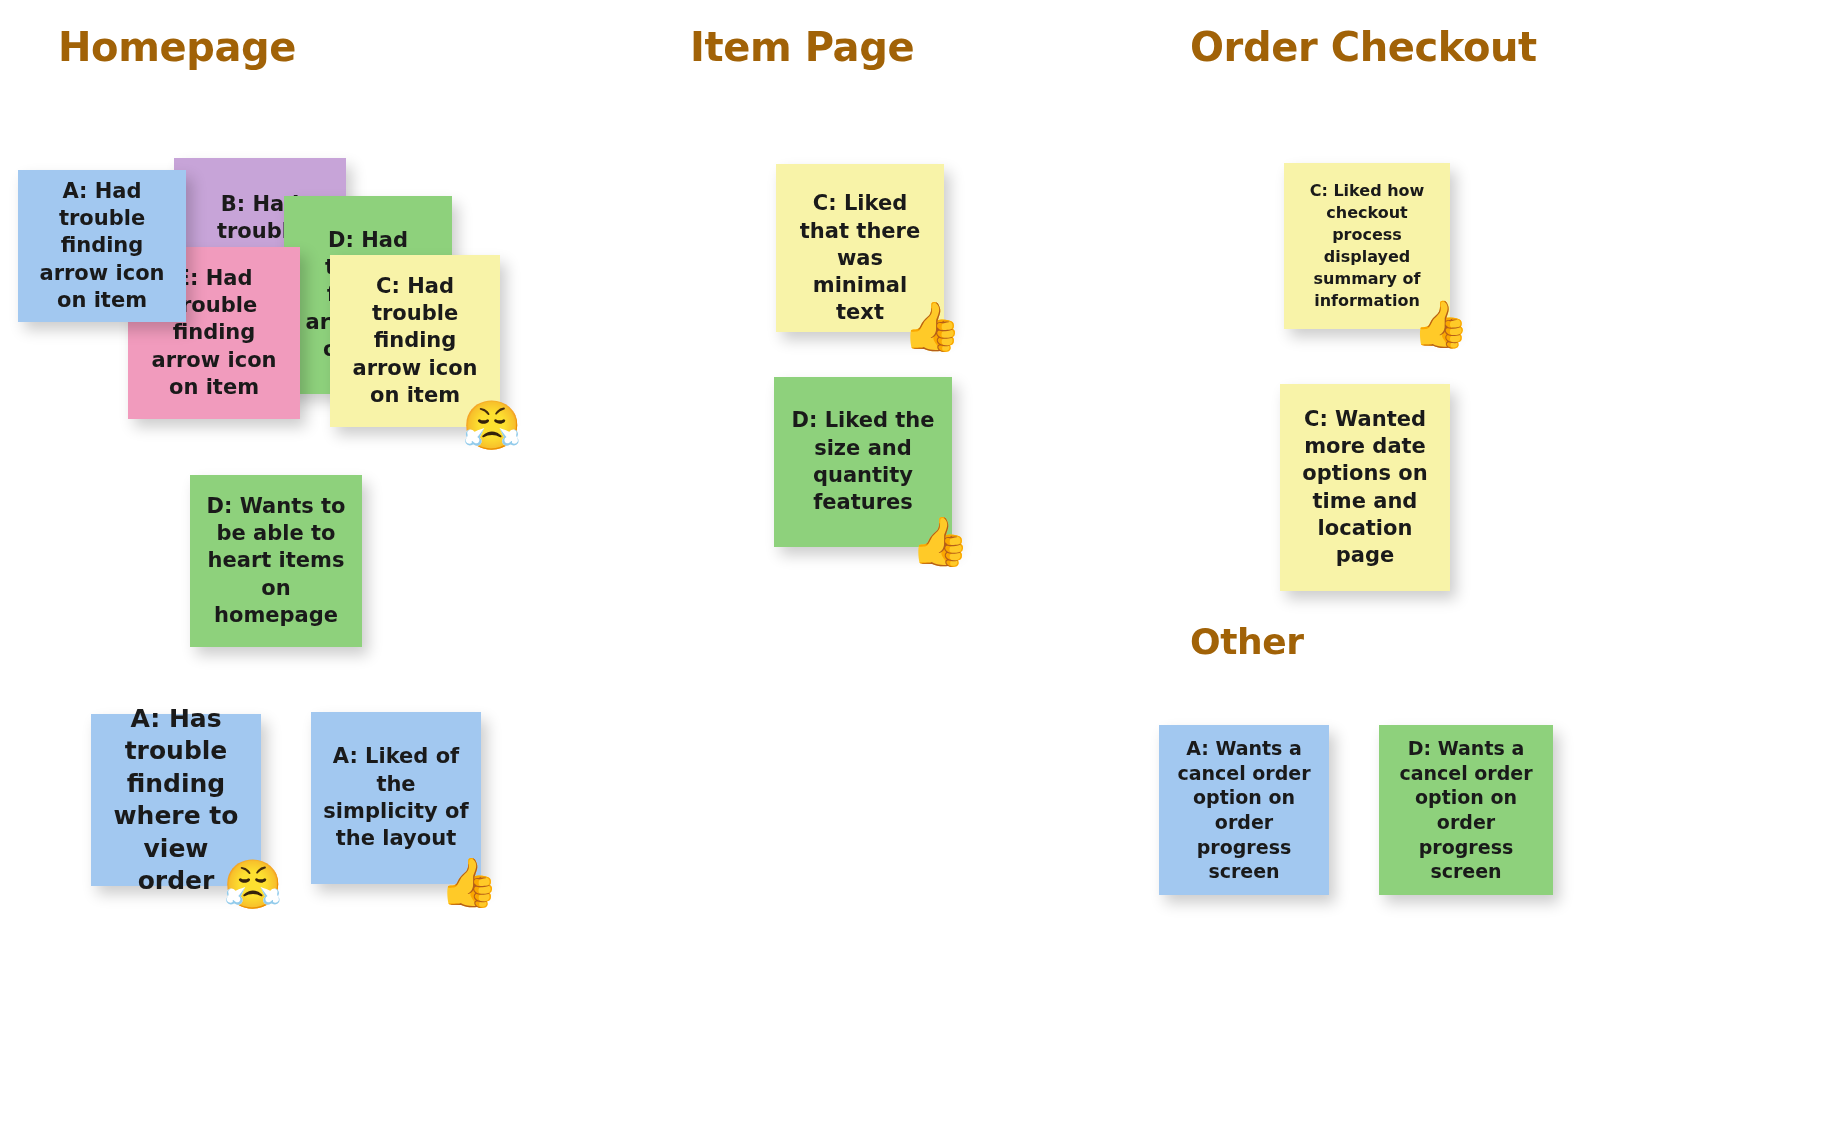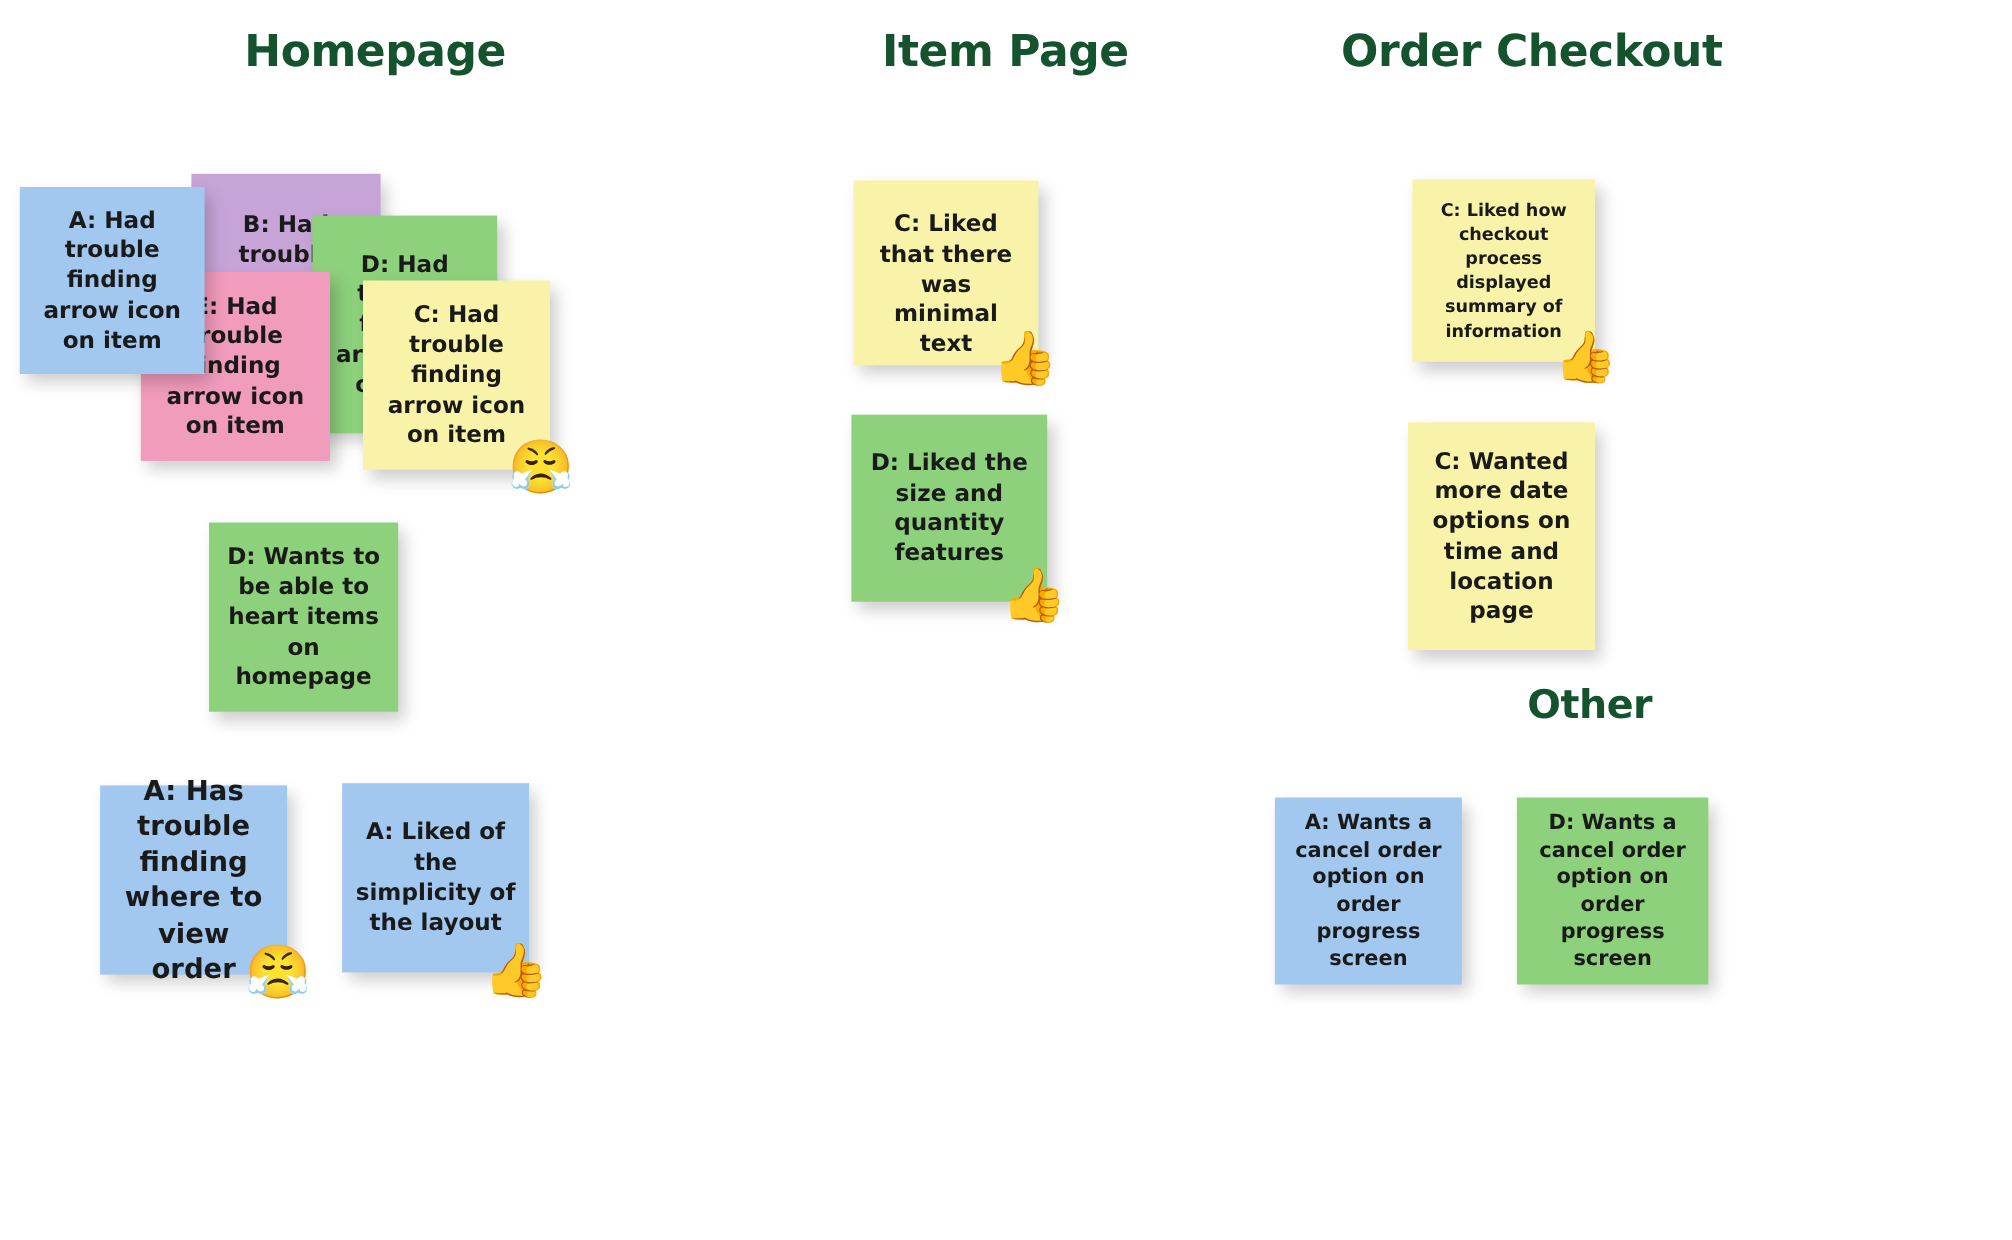--- a/index.html
+++ b/index.html
@@ -17,25 +17,25 @@
     height: 1127px;
     background: #ffffff;
     overflow: hidden;
   }
 
   
   .col-title {
     position: absolute;
     font-family: "DejaVu Sans", sans-serif;
     font-weight: 700;
-    color: #14532d;
+    color: #a16207;
     font-size: 40px;
     letter-spacing: -0.4px;
     white-space: nowrap;
-    text-align: right;
+    text-align: left;
   }
 
   
   .note {
     position: absolute;
     box-sizing: border-box;
     display: flex;
     align-items: center;
     justify-content: center;
     padding: 10px 12px;
@@ -86,21 +86,21 @@
   </div>
 
   <div class="note" style="left:284px; top:196px; width:168px; height:198px; background:#8ed17c; z-index:2;">
     <span class="note-text" style="font-size:21px;">D: Had trouble finding arrow icon on item</span>
   </div>
 
   <div class="note" style="left:128px; top:247px; width:172px; height:172px; background:#f19bbd; z-index:3;">
     <span class="note-text" style="font-size:21px;">E: Had trouble finding arrow icon on item</span>
   </div>
 
-  <div class="note" style="left:18px; top:170px; width:168px; height:170px; background:#a2c8f0; z-index:4;">
+  <div class="note" style="left:18px; top:170px; width:168px; height:152px; background:#a2c8f0; z-index:4;">
     <span class="note-text" style="font-size:21px;">A: Had trouble finding arrow icon on item</span>
   </div>
 
   <div class="note" style="left:330px; top:255px; width:170px; height:172px; background:#f8f3a8; z-index:5;">
     <span class="note-text" style="font-size:21px;">C: Had trouble finding arrow icon on item</span>
     <span class="reaction" style="right:-22px; bottom:-22px; font-size:48px;">😤</span>
   </div>
 
   <div class="note" style="left:190px; top:475px; width:172px; height:172px; background:#8ed17c; z-index:6;">
     <span class="note-text" style="font-size:21px;">D: Wants to be able to heart items on homepage</span>

